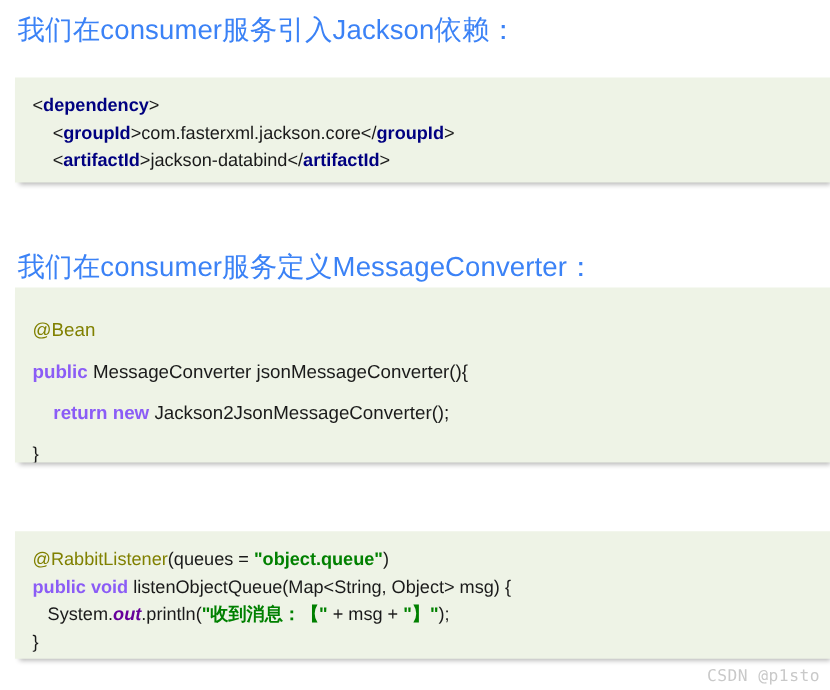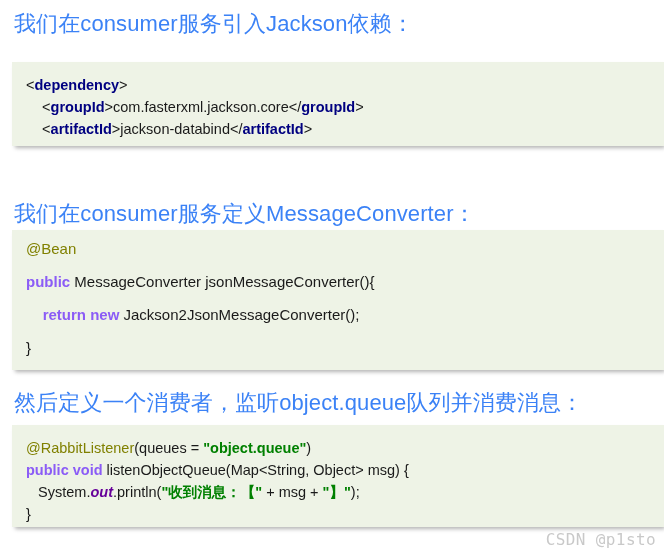--- a/index.html
+++ b/index.html
@@ -44,21 +44,21 @@
     background: #eef3e6;
     box-sizing: border-box;
     box-shadow: 2px 3px 4px -1px rgba(0,0,0,0.30);
     font-family: "Liberation Sans", "DejaVu Sans", sans-serif;
     font-size: 14.5px;
     color: #1a1a1a;
     padding: 12px 14px 12px 14px;
     overflow: hidden;
   }
   #code-block-1 { top: 62px;  height: 84px; }
-  #code-block-2 { top: 230px; height: 140px; padding-top: 2px; }
+  #code-block-2 { top: 230px; height: 140px; padding-top: 18px; }
   #code-block-3 { top: 425px; height: 102px; }
 
   .code-line {
     white-space: pre;
     line-height: 22px;
     font-size: 14.5px;
   }
   #code-block-2 .code-line { line-height: 33px; font-size: 15px; }
   #code-block-3 .code-line { line-height: 22px; font-size: 14.5px; }
 
@@ -70,21 +70,21 @@
   .tok-str      { color: #008000; font-weight: bold; }
   .tok-field    { color: #660099; font-weight: bold; font-style: italic; }
   .tok-cjk-str  { color: #008000; font-weight: bold; }
 
   
   .watermark {
     position: absolute;
     right: 8px;
     bottom: 3px;
     color: #c9c9c9;
-    font-size: 16px;
+    font-size: 13px;
     font-family: "DejaVu Sans Mono", "Liberation Mono", monospace;
     letter-spacing: 0.4px;
     user-select: none;
   }
 </style>
 </head>
 <body>
 
 <div class="page">
 
@@ -98,21 +98,20 @@
 
   <div class="heading" id="heading-2">我们在consumer服务定义MessageConverter：</div>
 
   <div class="code-block" id="code-block-2">
     <div class="code-line"><span class="tok-ann">@Bean</span></div>
     <div class="code-line"><span class="tok-kw">public</span><span class="tok-plain"> MessageConverter jsonMessageConverter(){</span></div>
     <div class="code-line"><span class="tok-plain">    </span><span class="tok-kw">return new</span><span class="tok-plain"> Jackson2JsonMessageConverter();</span></div>
     <div class="code-line"><span class="tok-plain">}</span></div>
   </div>
 
-  <div class="heading" id="heading-3">然后定义一个消费者，监听object.queue队列并消费消息：</div>
 
   <div class="code-block" id="code-block-3">
     <div class="code-line"><span class="tok-ann">@RabbitListener</span><span class="tok-plain">(queues = </span><span class="tok-str">"object.queue"</span><span class="tok-plain">)</span></div>
     <div class="code-line"><span class="tok-kw">public void</span><span class="tok-plain"> listenObjectQueue(Map&lt;String, Object&gt; msg) {</span></div>
     <div class="code-line"><span class="tok-plain">   System.</span><span class="tok-field">out</span><span class="tok-plain">.println(</span><span class="tok-cjk-str">"收到消息：【"</span><span class="tok-plain"> + msg + </span><span class="tok-cjk-str">"】"</span><span class="tok-plain">);</span></div>
     <div class="code-line"><span class="tok-plain">}</span></div>
   </div>
 
   <div class="watermark">CSDN @p1sto</div>
 

